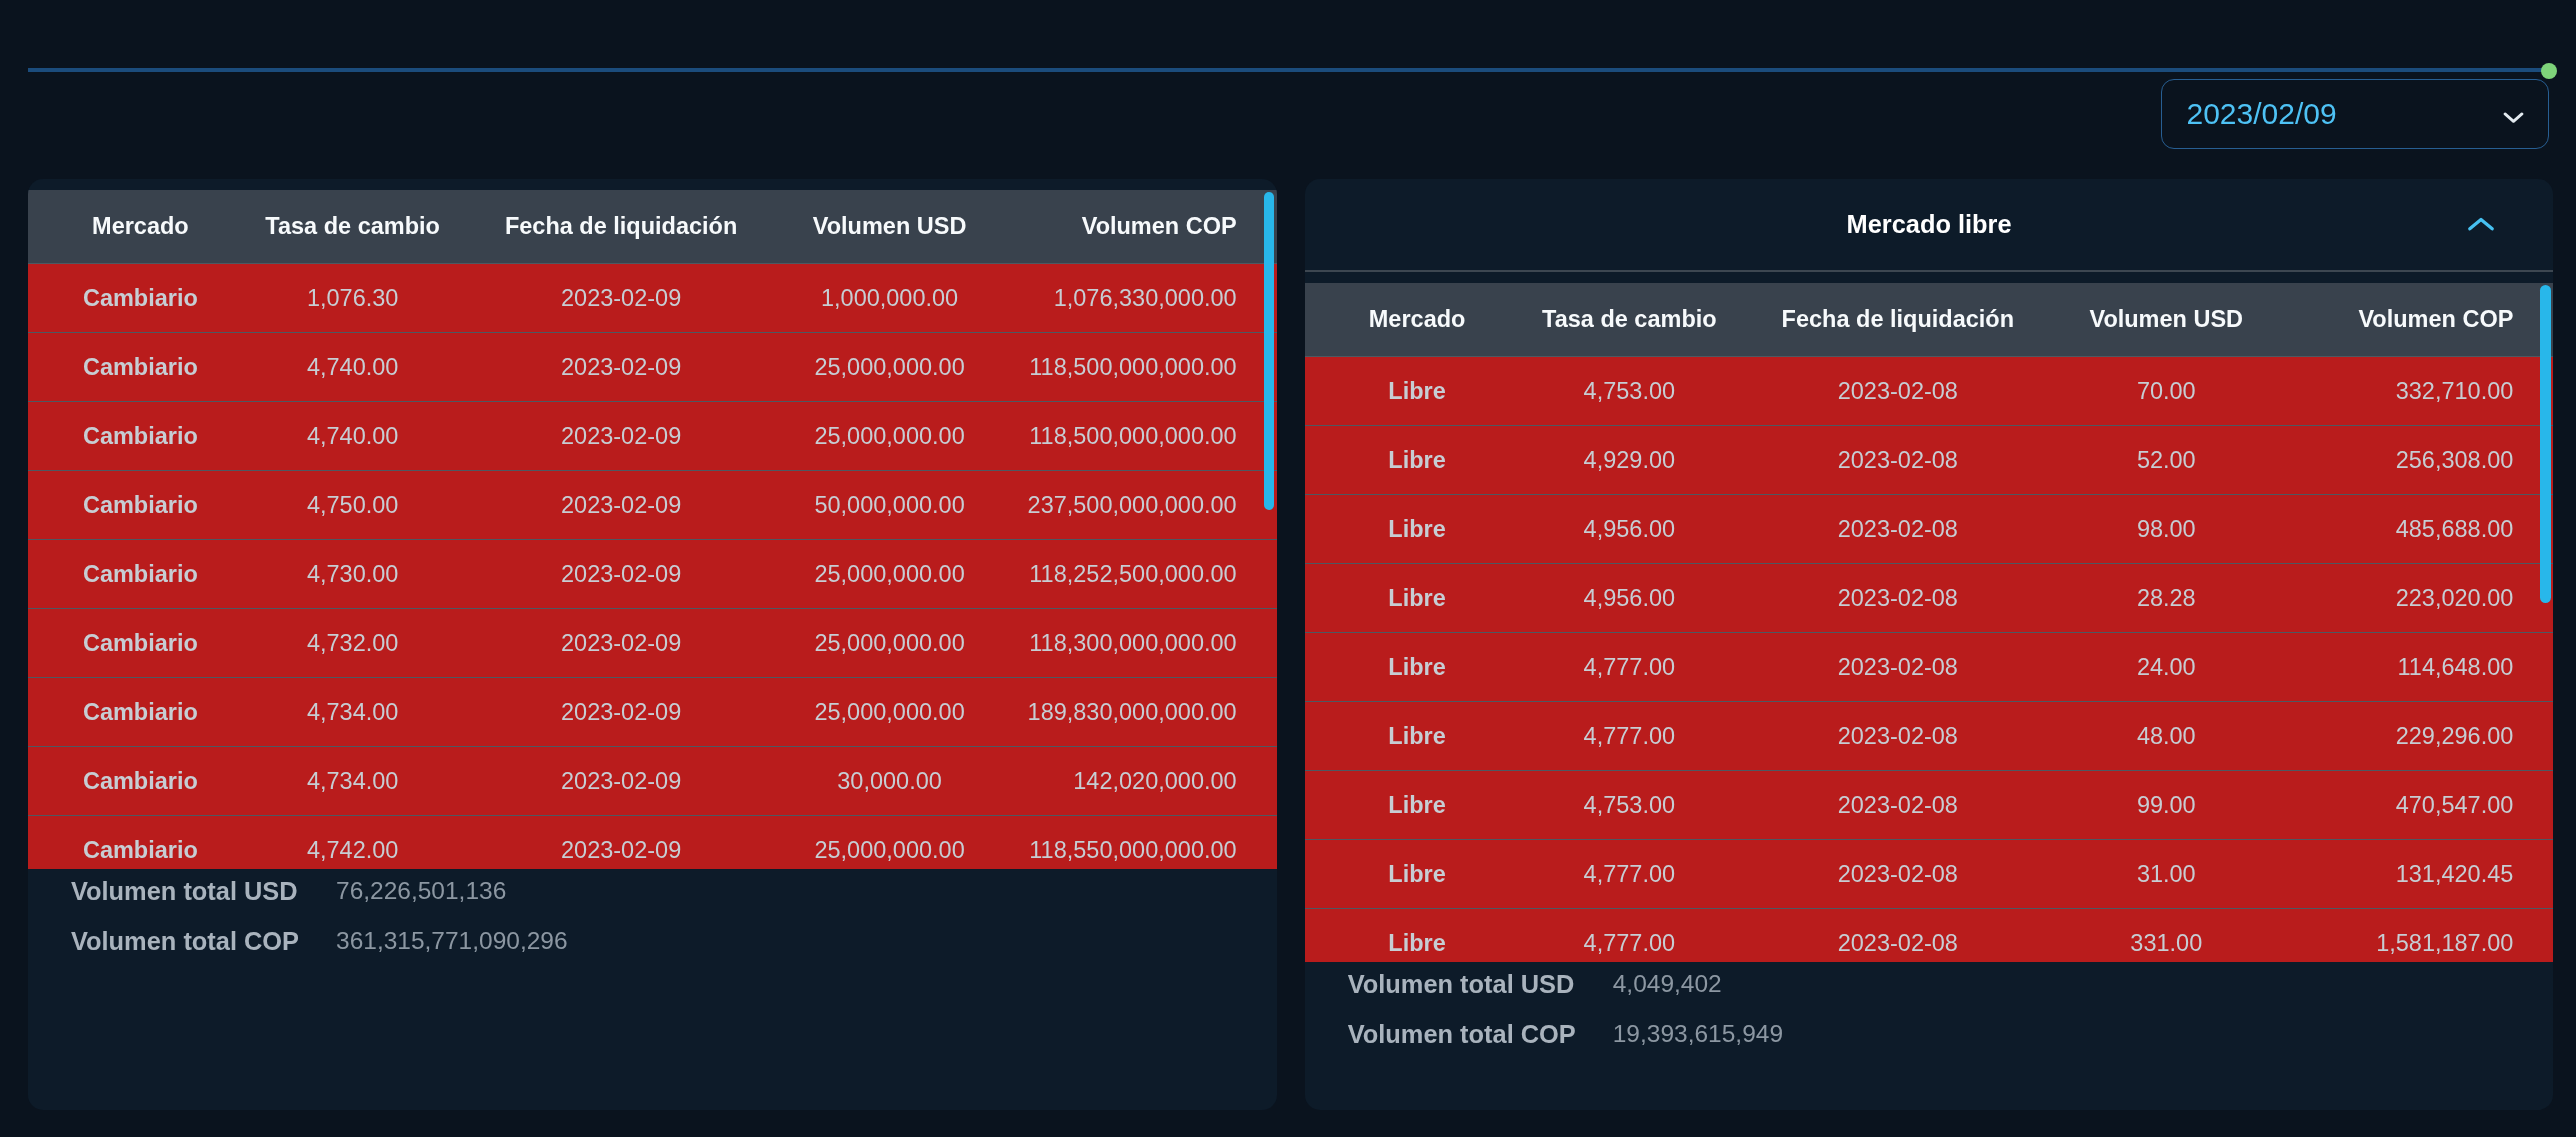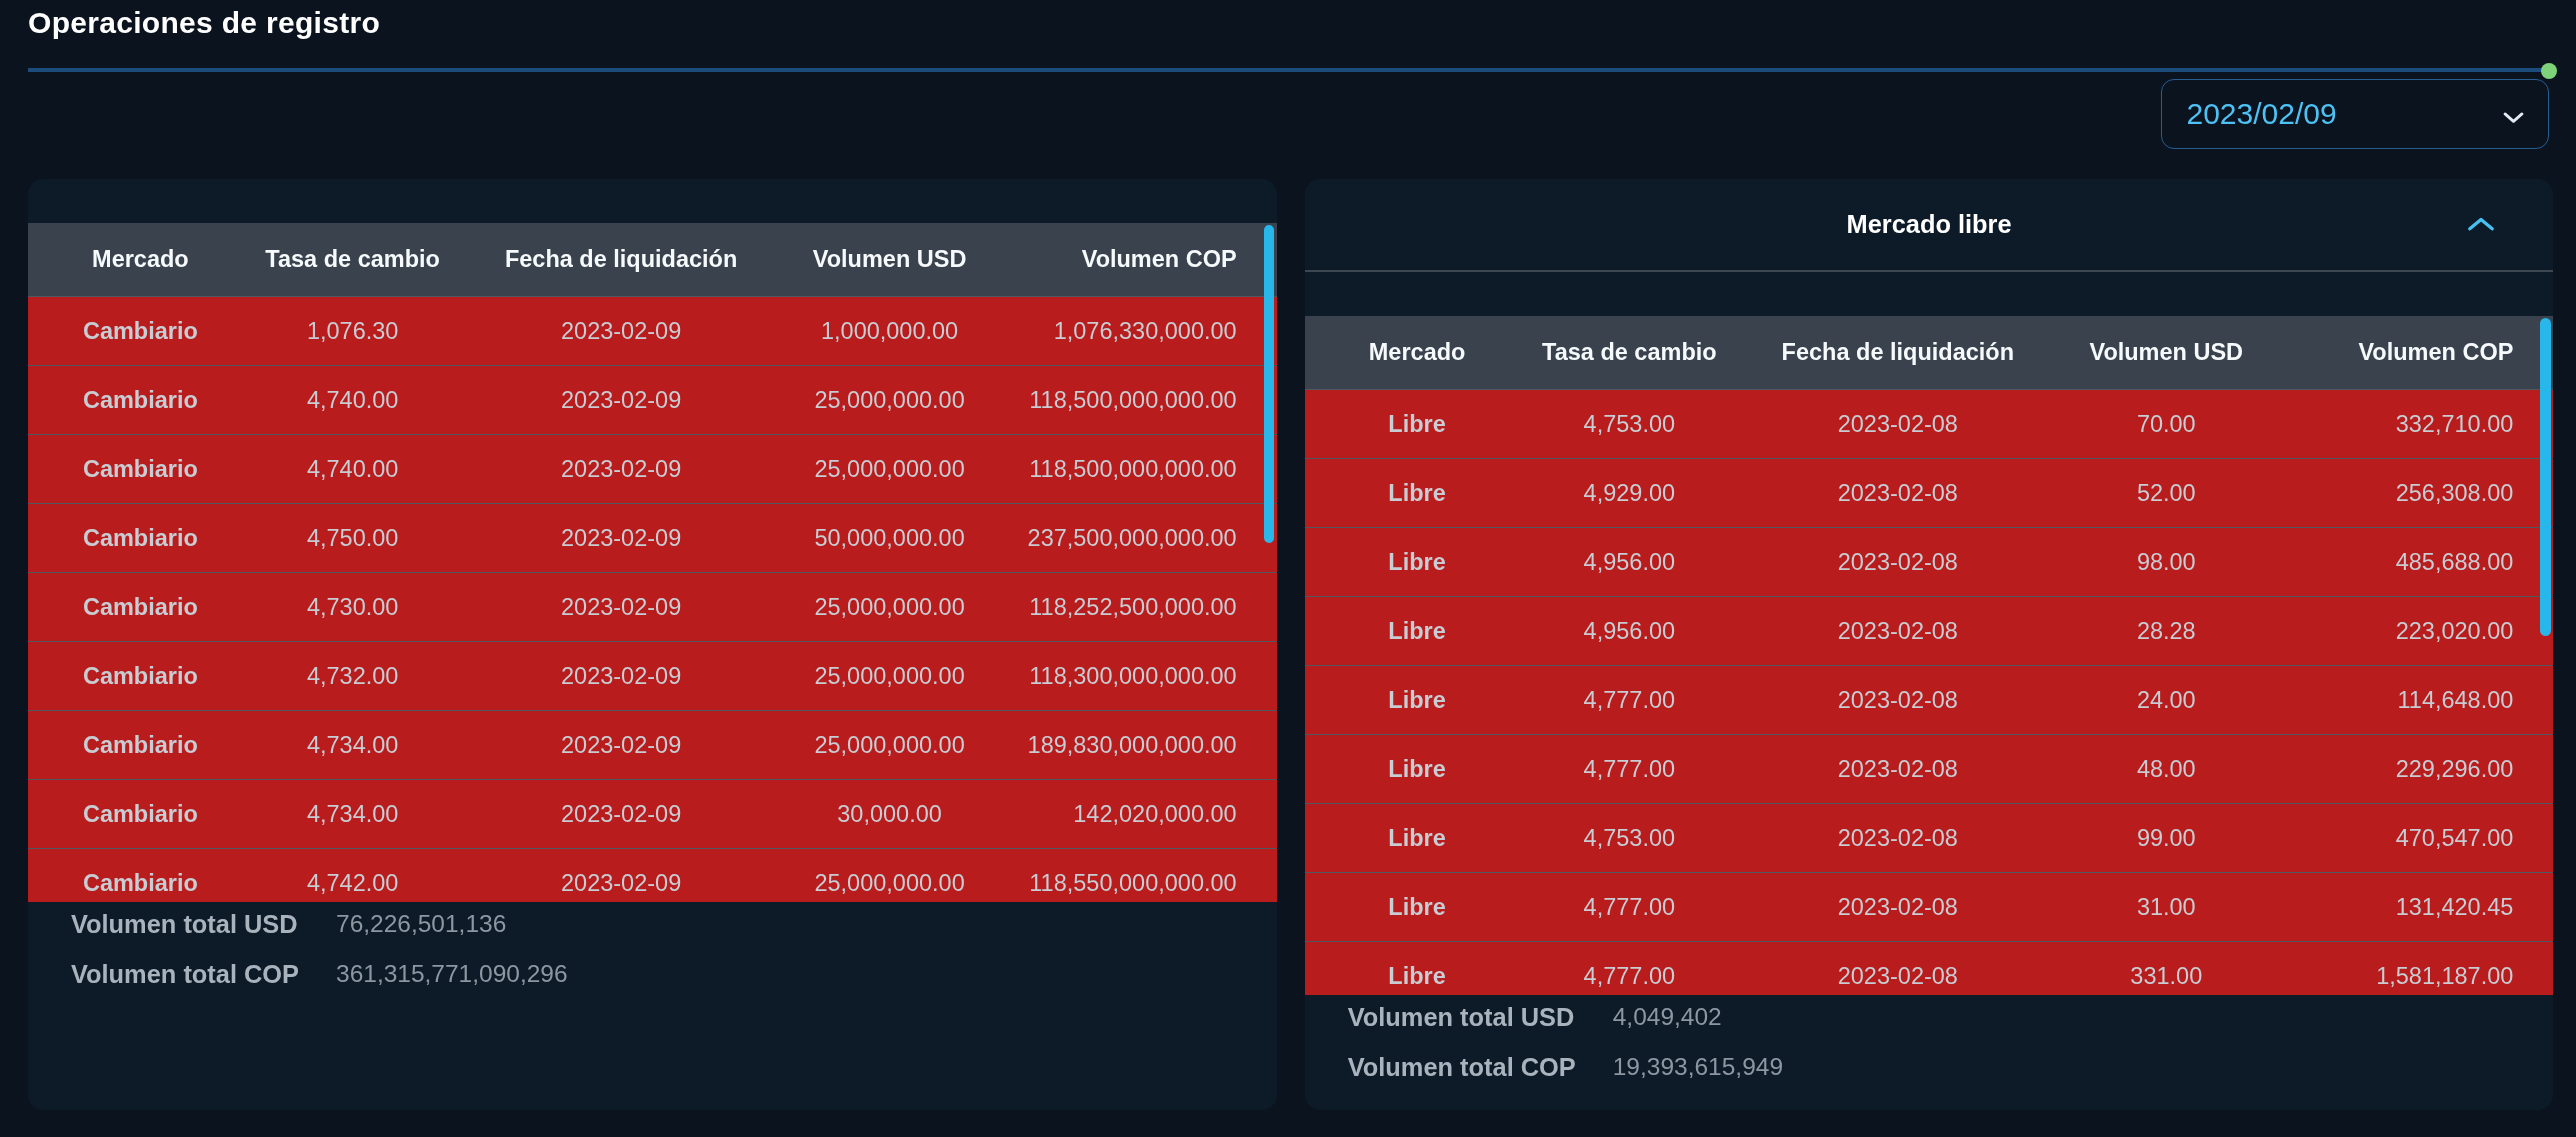--- a/index.html
+++ b/index.html
@@ -51,21 +51,21 @@
     display: flex; align-items: center; justify-content: center;
     border-bottom: 2.8px solid #3d4751;
   }
   .card-title { margin: 0; font-size: 25.4px; font-weight: 600; color: #ffffff; }
   .collapse-btn {
     position: absolute; right: 55px; top: 50%; transform: translateY(-50%);
     background: none; border: none; padding: 3.8px; cursor: pointer; line-height: 0;
   }
 
   
-  .tview { margin-top: 44px; height: 679px; position: relative; overflow: hidden; }
+  .tview { margin-top: 11px; height: 679px; position: relative; overflow: hidden; }
   .grid-row {
     display: grid;
     grid-template-columns: 18% 16% 27% 16% 23%;
     align-items: center;
   }
   .thead { height: 73px; background: #39424d; }
   .tcell { text-align: center; font-size: 23.5px; color: #c7cdd3; }
   .th { font-weight: bold; color: #f7fafc; }
   .trow { height: 68px; background: #b91c1c; border-top: 1.9px solid #4e5861; }
   .c0 { font-weight: bold; }
@@ -81,21 +81,20 @@
   .totals-line { height: 50px; display: flex; align-items: flex-start; }
   .total-label { font-weight: bold; color: #a9b3bd; font-size: 25.4px; width: 265px; flex: none; }
   .total-value { color: #8c97a2; font-size: 24.5px; }
 </style>
 </head>
 <body>
 
 <div class="page">
 
   <div class="top">
-    <h1 class="page-title">Operaciones de registro</h1>
     <div class="rule"></div>
     <div class="status-dot"></div>
     <div class="date-select">
       <span>2023/02/09</span>
       <span>
         <svg width="21" height="12.2" viewBox="0 0 22 13">
             <polyline points="2,2 11,10 20,2" fill="none" stroke="#e3eaf0" stroke-width="3" stroke-linecap="round" stroke-linejoin="round"></polyline>
           </svg>
       </span>
     </div>

